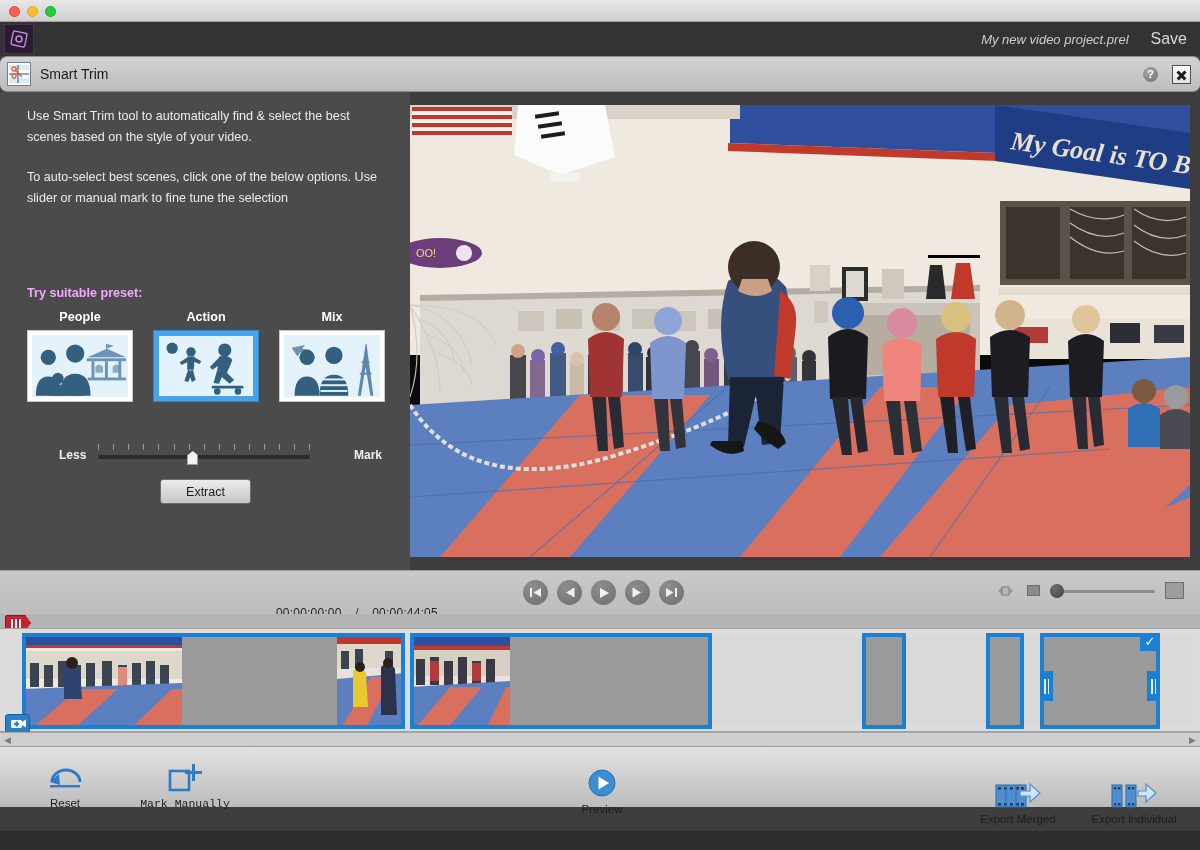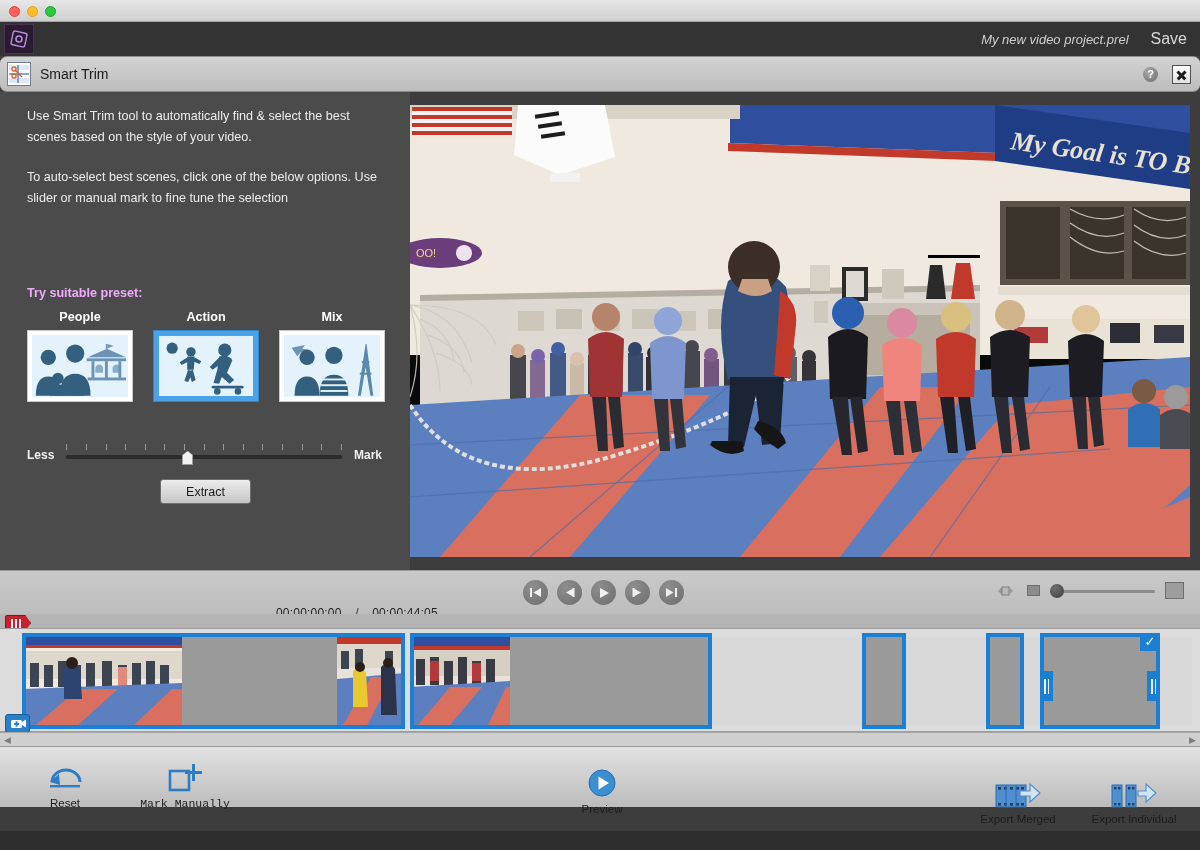--- a/index.html
+++ b/index.html
@@ -85,21 +85,21 @@
   .preset { width: 106px; }
   .preset-name { text-align: center; font-size: 12.6px; font-weight: bold; margin-bottom: 6px; color: #ffffff; }
   .preset-thumb {
     width: 106px; height: 72px; background: #ffffff; padding: 4px;
     border: 1px solid #c9c9c9;
   }
   .preset.selected .preset-thumb { background: #4aa3e8; border: 1px solid #2f86cc; padding: 5px; }
   .preset-art { width: 100%; height: 100%; background: #e3f2fb; display: block; }
 
   .slider-row { display: flex; align-items: center; margin: 42px 0 0 27px; width: 355px; }
-  .slider-cap { font-size: 12px; font-weight: bold; color: #efefef; }
+  .slider-cap { font-size: 12px; font-weight: bold; color: #efefef; margin-left: 32px; }
   .slider-wrap { position: relative; flex: 1; height: 22px; margin: 0 12px; }
   .slider-ticks { position: absolute; left: 0; top: 0; width: 100%; height: 8px;
     display: flex; justify-content: space-between; }
   .slider-ticks i { width: 1px; height: 6px; background: #9a9a9a; display: block; }
   .slider-track { position: absolute; left: 0; top: 11px; width: 100%; height: 4px;
     background: #2b2b2b; border-radius: 2px; }
   .slider-thumb {
     position: absolute; left: 42%; top: 7px; width: 11px; height: 14px;
     background: #f2f2f2; border: 1px solid #9b9b9b;
     clip-path: polygon(50% 0%, 100% 32%, 100% 100%, 0% 100%, 0% 32%);

